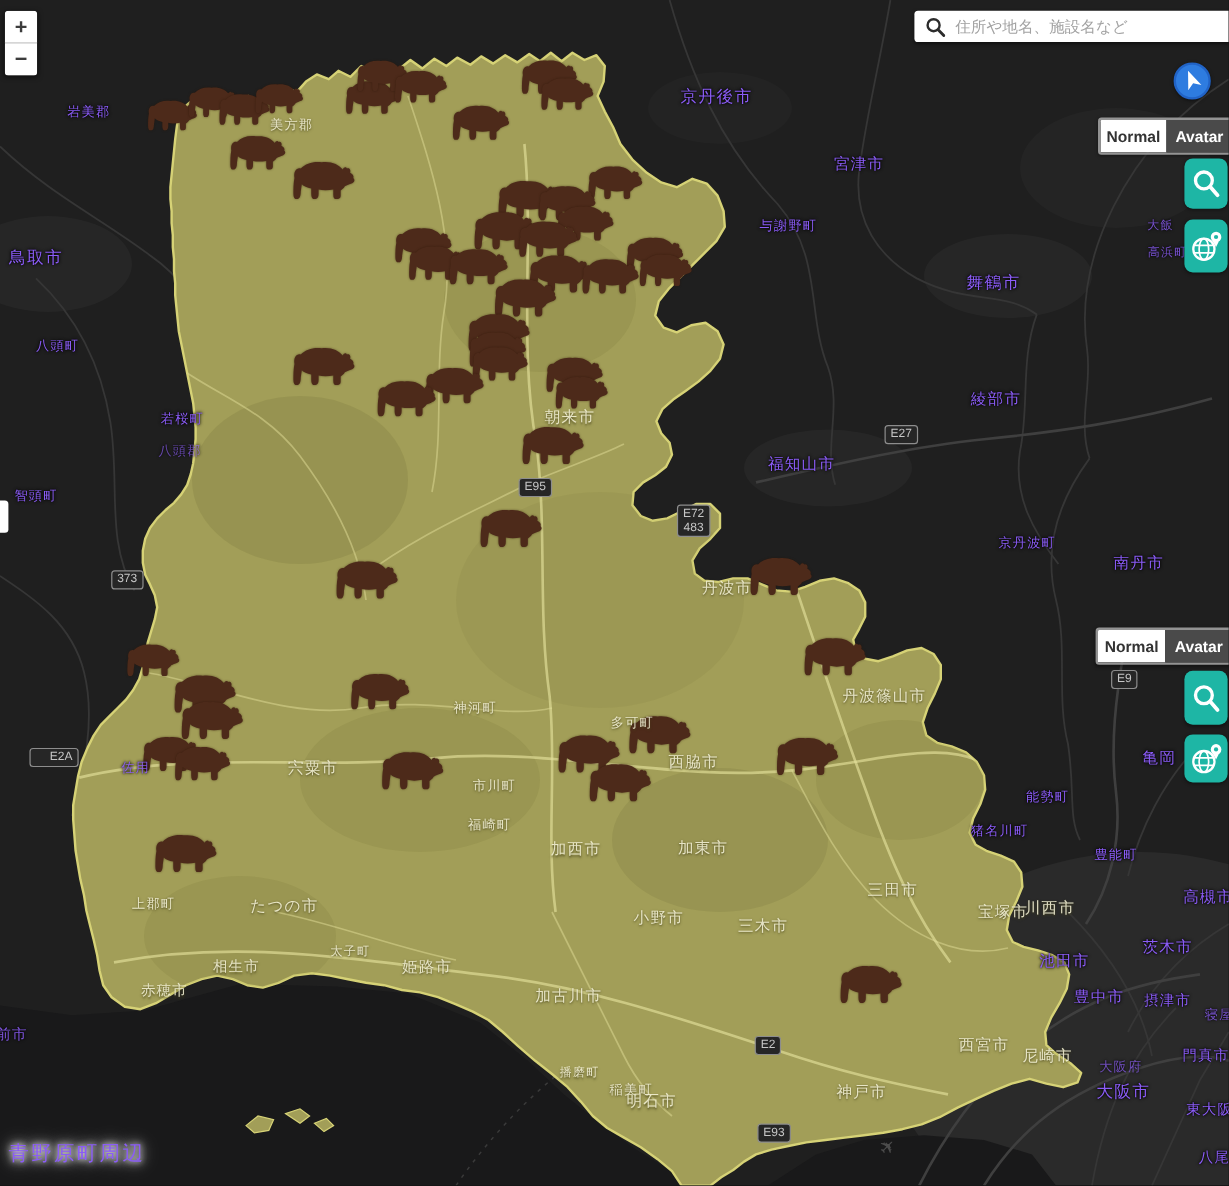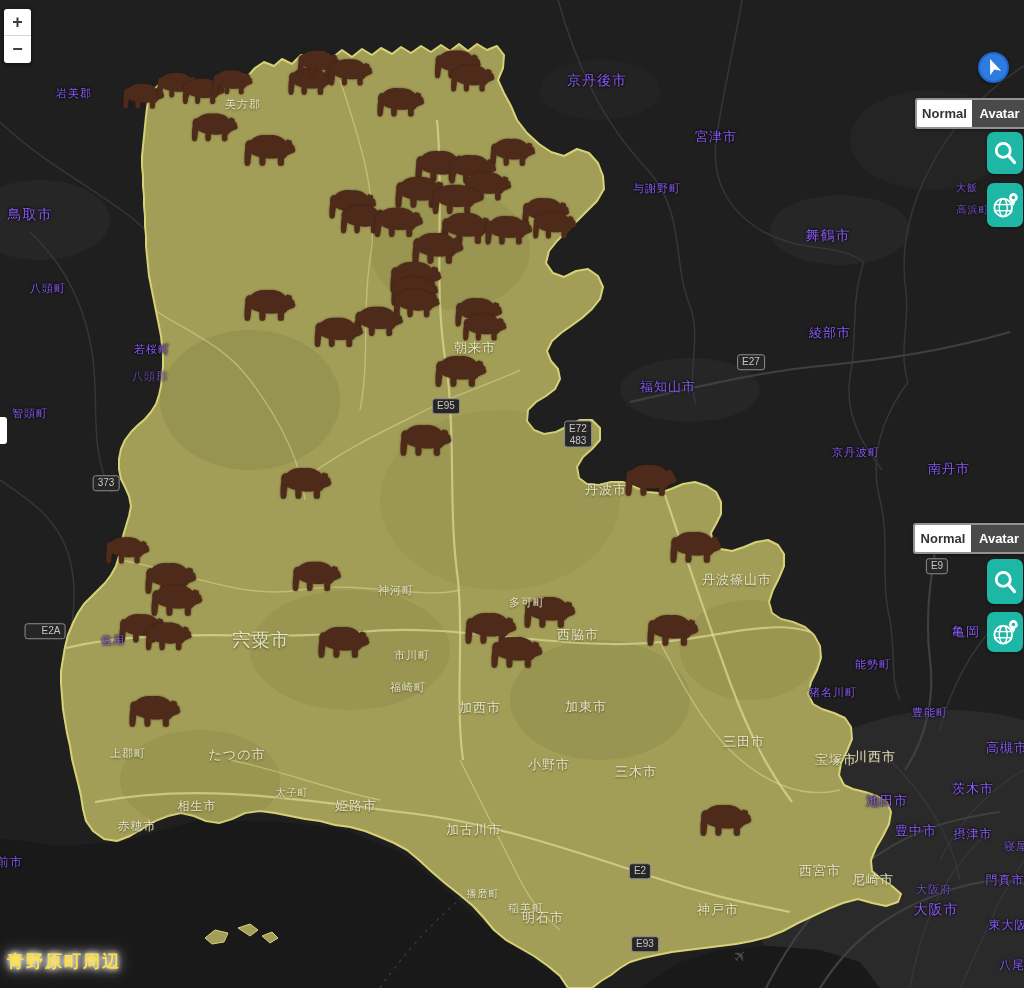--- a/index.html
+++ b/index.html
@@ -32,22 +32,22 @@
            overflow:hidden;font-size:13px;font-weight:600;box-shadow:0 1px 3px rgba(0,0,0,.4);}
   .maptype .mt-normal{background:#fff;color:#333;flex:1;display:flex;align-items:center;justify-content:center;cursor:pointer;}
   .maptype .mt-avatar{background:#4a4a4a;color:#fff;flex:1;display:flex;align-items:center;justify-content:center;cursor:pointer;}
   #maptype1{left:915px;top:98px;width:110px;}
   #maptype2{left:913px;top:523px;width:112px;}
   .tealbtn{position:absolute;left:987px;width:36px;border-radius:7px;background:#1eb6a5;cursor:pointer;
            display:flex;align-items:center;justify-content:center;box-shadow:0 1px 3px rgba(0,0,0,.4);}
   #teal1a{top:132px;height:42px;} #teal1b{top:183px;height:44px;}
   #teal2a{top:559px;height:45px;} #teal2b{top:612px;height:40px;}
   .edgetab{position:absolute;left:0;top:417px;width:7px;height:27px;background:#fff;border-radius:0 3px 3px 0;cursor:pointer;}
-  .arealabel{position:absolute;left:7px;top:950px;font-size:17px;color:#fde047;letter-spacing:2px;
-           text-shadow:0 0 5px #fff,0 0 10px rgba(255,255,255,.9),0 0 18px rgba(255,255,255,.6);font-weight:bold;}
+  .arealabel{position:absolute;left:7px;top:950px;font-size:17px;color:#8b5cf6;letter-spacing:2px;
+           text-shadow:0 0 5px #fff,0 0 10px rgba(255,255,255,.9),0 0 18px rgba(255,255,255,.6);}
   .plane{position:absolute;transform:translate(-50%,-50%) rotate(-45deg);color:#4c4c4c;font-size:16px;}
 </style>
 </head>
 <body>
 
 <div id="app">
   <svg id="map-svg">
       <rect x="0" y="0" width="1024" height="988" fill="#1f1f1f"></rect>
       <ellipse cx="950" cy="870" rx="210" ry="160" fill="#fff" opacity="0.05"></ellipse>
       <ellipse cx="690" cy="390" rx="70" ry="32" fill="#fff" opacity="0.03"></ellipse>
@@ -303,21 +303,21 @@
       <div class="mlabel dark" style="left: 934px; top: 889px; font-size: 11px; opacity: 0.7;">大阪府</div>
       <div class="mlabel dark" style="left: 1008px; top: 925px; font-size: 12px; opacity: 1;">東大阪</div>
       <div class="mlabel dark" style="left: 1012px; top: 965px; font-size: 12px; opacity: 1;">八尾</div>
       <div class="mlabel dark" style="left: 967px; top: 188px; font-size: 10px; opacity: 0.8;">大飯</div>
       <div class="mlabel dark" style="left: 973px; top: 210px; font-size: 10px; opacity: 0.8;">高浜町</div>
       <div class="mlabel dark" style="left: 1016px; top: 846px; font-size: 11px; opacity: 0.8;">寝屋</div>
       <div class="mlabel region" style="left: 243px; top: 104px; font-size: 11px;">美方郡</div>
       <div class="mlabel region" style="left: 475px; top: 348px; font-size: 13px;">朝来市</div>
       <div class="mlabel region" style="left: 606px; top: 490px; font-size: 13px;">丹波市</div>
       <div class="mlabel region" style="left: 737px; top: 580px; font-size: 13px;">丹波篠山市</div>
-      <div class="mlabel region" style="left: 261px; top: 640px; font-size: 18px;">宍粟市</div>
+      <div class="mlabel region" style="left: 261px; top: 640px; font-size: 13px;">宍粟市</div>
       <div class="mlabel region" style="left: 396px; top: 590px; font-size: 11px;">神河町</div>
       <div class="mlabel region" style="left: 412px; top: 655px; font-size: 11px;">市川町</div>
       <div class="mlabel region" style="left: 408px; top: 687px; font-size: 11px;">福崎町</div>
       <div class="mlabel region" style="left: 527px; top: 602px; font-size: 11px;">多可町</div>
       <div class="mlabel region" style="left: 578px; top: 635px; font-size: 13px;">西脇市</div>
       <div class="mlabel region" style="left: 480px; top: 708px; font-size: 13px;">加西市</div>
       <div class="mlabel region" style="left: 586px; top: 707px; font-size: 13px;">加東市</div>
       <div class="mlabel region" style="left: 549px; top: 765px; font-size: 13px;">小野市</div>
       <div class="mlabel region" style="left: 636px; top: 772px; font-size: 13px;">三木市</div>
       <div class="mlabel region" style="left: 744px; top: 742px; font-size: 13px;">三田市</div>
@@ -362,20 +362,27 @@
         <div>E93</div>
       </div>
       <div class="plane" style="left: 740px; top: 956px;">✈</div>
     </div>
 
   <div class="zoomctl">
     <button>+</button>
     <button>−</button>
   </div>
 
+  <div class="searchbox">
+    <svg width="17" height="17" viewBox="0 0 17 17">
+      <circle cx="7" cy="7" r="5" fill="none" stroke="#2c2c2c" stroke-width="2"></circle>
+      <line x1="11" y1="11" x2="15.5" y2="15.5" stroke="#2c2c2c" stroke-width="2.4" stroke-linecap="round"></line>
+    </svg>
+    <input type="text" placeholder="住所や地名、施設名など" style="">
+  </div>
 
   <div class="locate">
     <svg width="27" height="27" viewBox="0 0 32 32">
       <path d="M16,5 L23,23 L16,18.5 L9,23 Z" fill="#fff" transform="rotate(-22 16 16)"></path>
     </svg>
   </div>
 
   <div class="maptype" id="maptype1">
     <div class="mt-normal">Normal</div>
     <div class="mt-avatar">Avatar</div>

